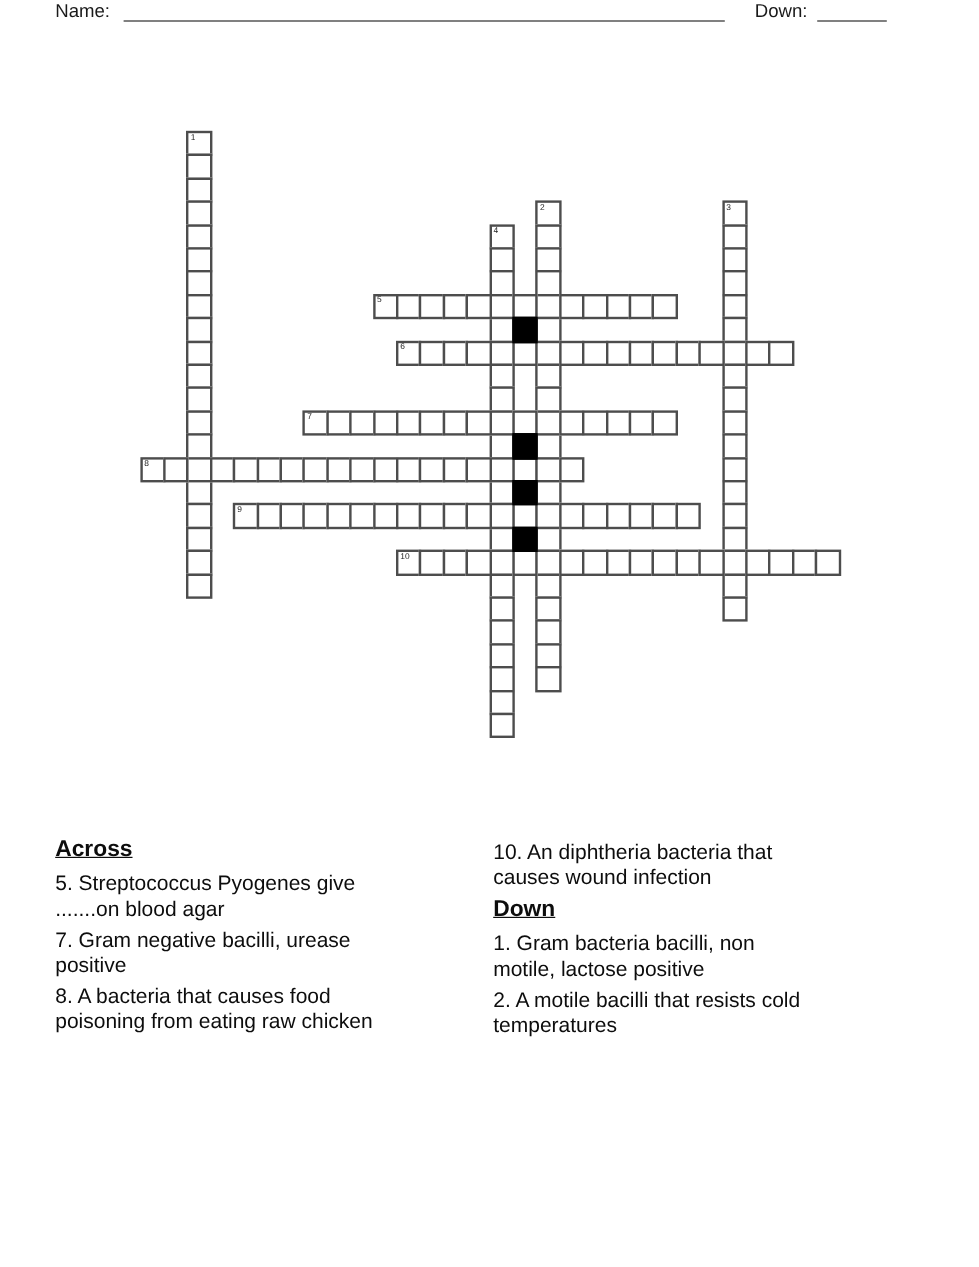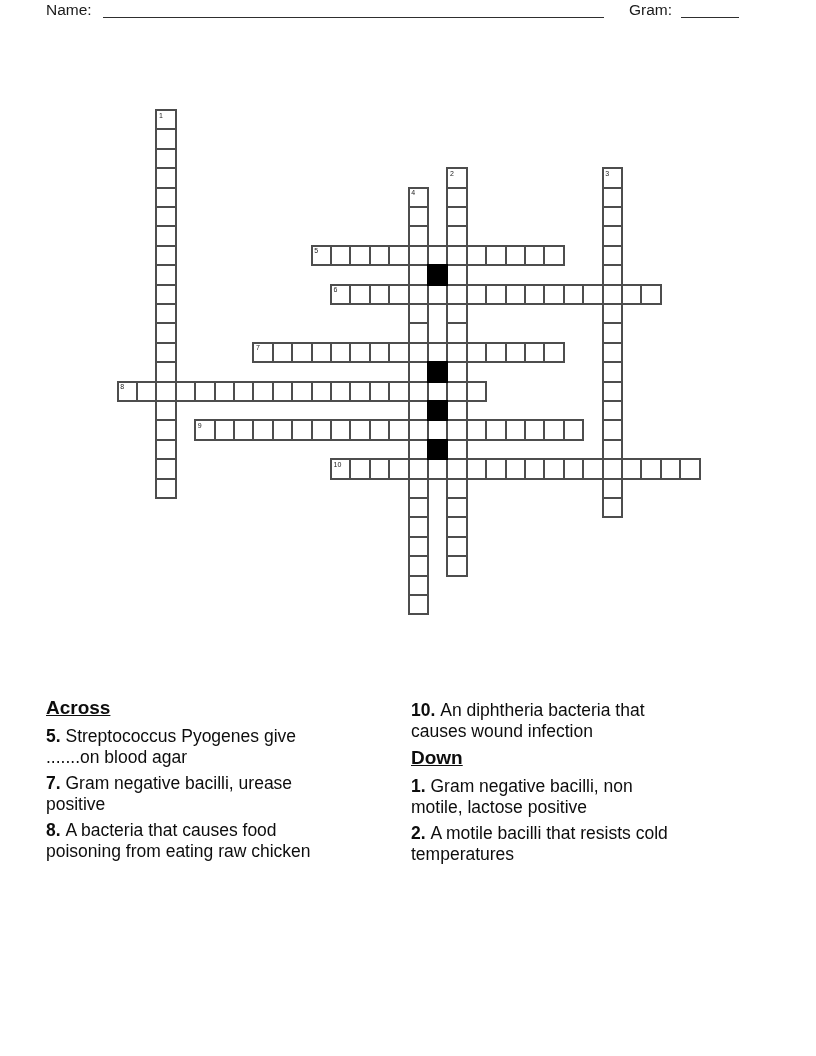--- a/index.html
+++ b/index.html
@@ -37,30 +37,30 @@
   .clue-col-right { left:411px; top:700px; width:352px; }
   .clue-heading {
     font-size:19px; line-height:21px; font-weight:bold;
     text-decoration:underline; margin:0 0 8px 0; color:#0d0d0d;
   }
   .clue-col-right .clue-heading { margin-top:2px; }
   .clue {
     font-size:17.5px; line-height:20.5px; margin:0 0 6px 0;
     color:#0d0d0d; white-space:pre-line;
   }
-  .clue b { font-weight:bold; }
+  .clue b { font-weight:normal; }
 </style>
 </head>
 <body>
 
 <div class="page">
 
   <span class="hdr-label name-label">Name:</span>
   <span class="hdr-line name-line"></span>
-  <span class="hdr-label date-label">Gram:</span>
+  <span class="hdr-label date-label">Down:</span>
   <span class="hdr-line date-line"></span>
 
 
   <div class="grid" style="left: 116.7px; top: 109px;">
       <div class="cell" style="left: 38.8px; top: 0px; border-color: rgb(77, 77, 77); background: rgb(255, 255, 255);">
         <span class="cellnum">1</span>
       </div>
       <div class="cell" style="left: 38.8px; top: 19.4px; border-color: rgb(77, 77, 77); background: rgb(255, 255, 255);"></div>
       <div class="cell" style="left: 38.8px; top: 38.8px; border-color: rgb(77, 77, 77); background: rgb(255, 255, 255);"></div>
       <div class="cell" style="left: 38.8px; top: 58.2px; border-color: rgb(77, 77, 77); background: rgb(255, 255, 255);"></div>
@@ -260,19 +260,19 @@
 .......on blood agar</span></p>
       <p class="clue"><b>7. </b><span>Gram negative bacilli, urease
 positive</span></p>
       <p class="clue"><b>8. </b><span>A bacteria that causes food
 poisoning from eating raw chicken</span></p>
     </div>
   <div class="clue-col clue-col-right">
       <p class="clue"><b>10. </b><span>An diphtheria bacteria that
 causes wound infection</span></p>
       <div class="clue-heading">Down</div>
-      <p class="clue"><b>1. </b><span>Gram negative bacilli, non
+      <p class="clue"><b>1. </b><span>Gram bacteria bacilli, non
 motile, lactose positive</span></p>
       <p class="clue"><b>2. </b><span>A motile bacilli that resists cold
 temperatures</span></p>
     </div>
 
 </div>
 
 </body></html>

